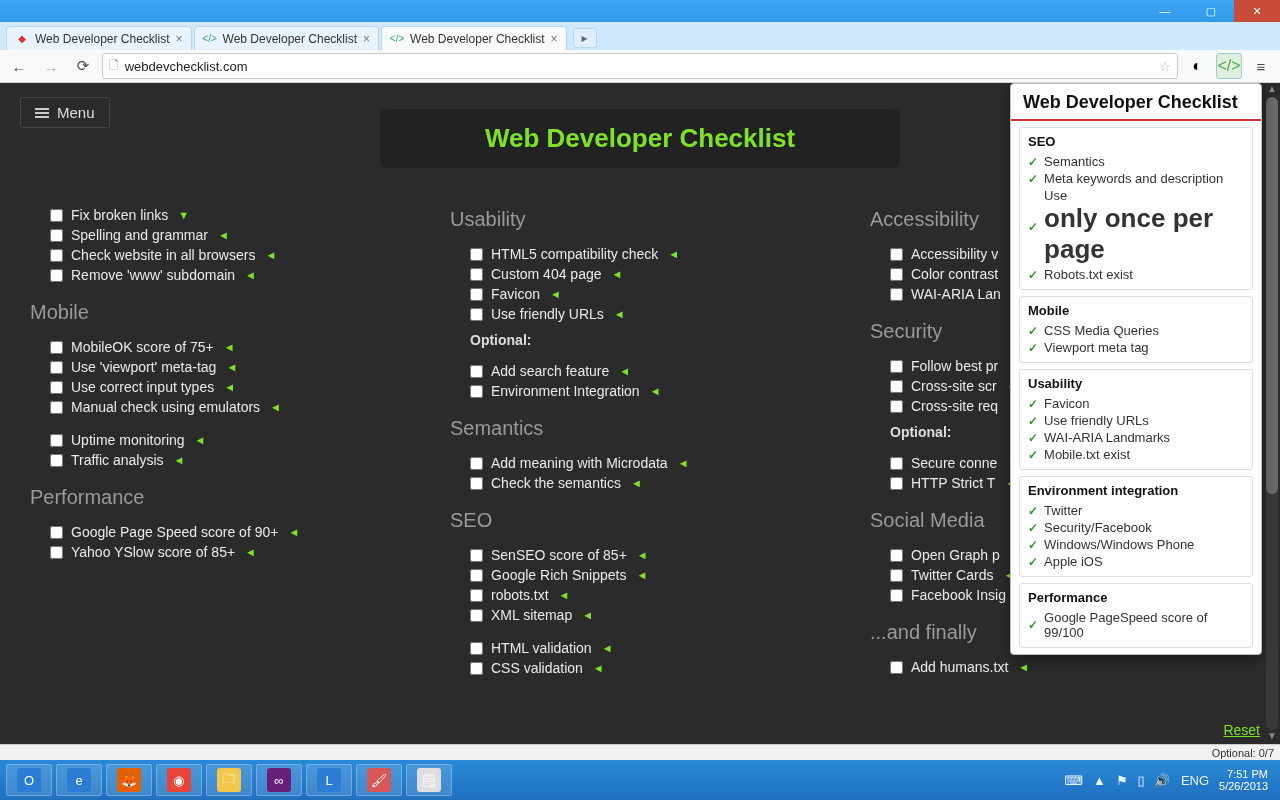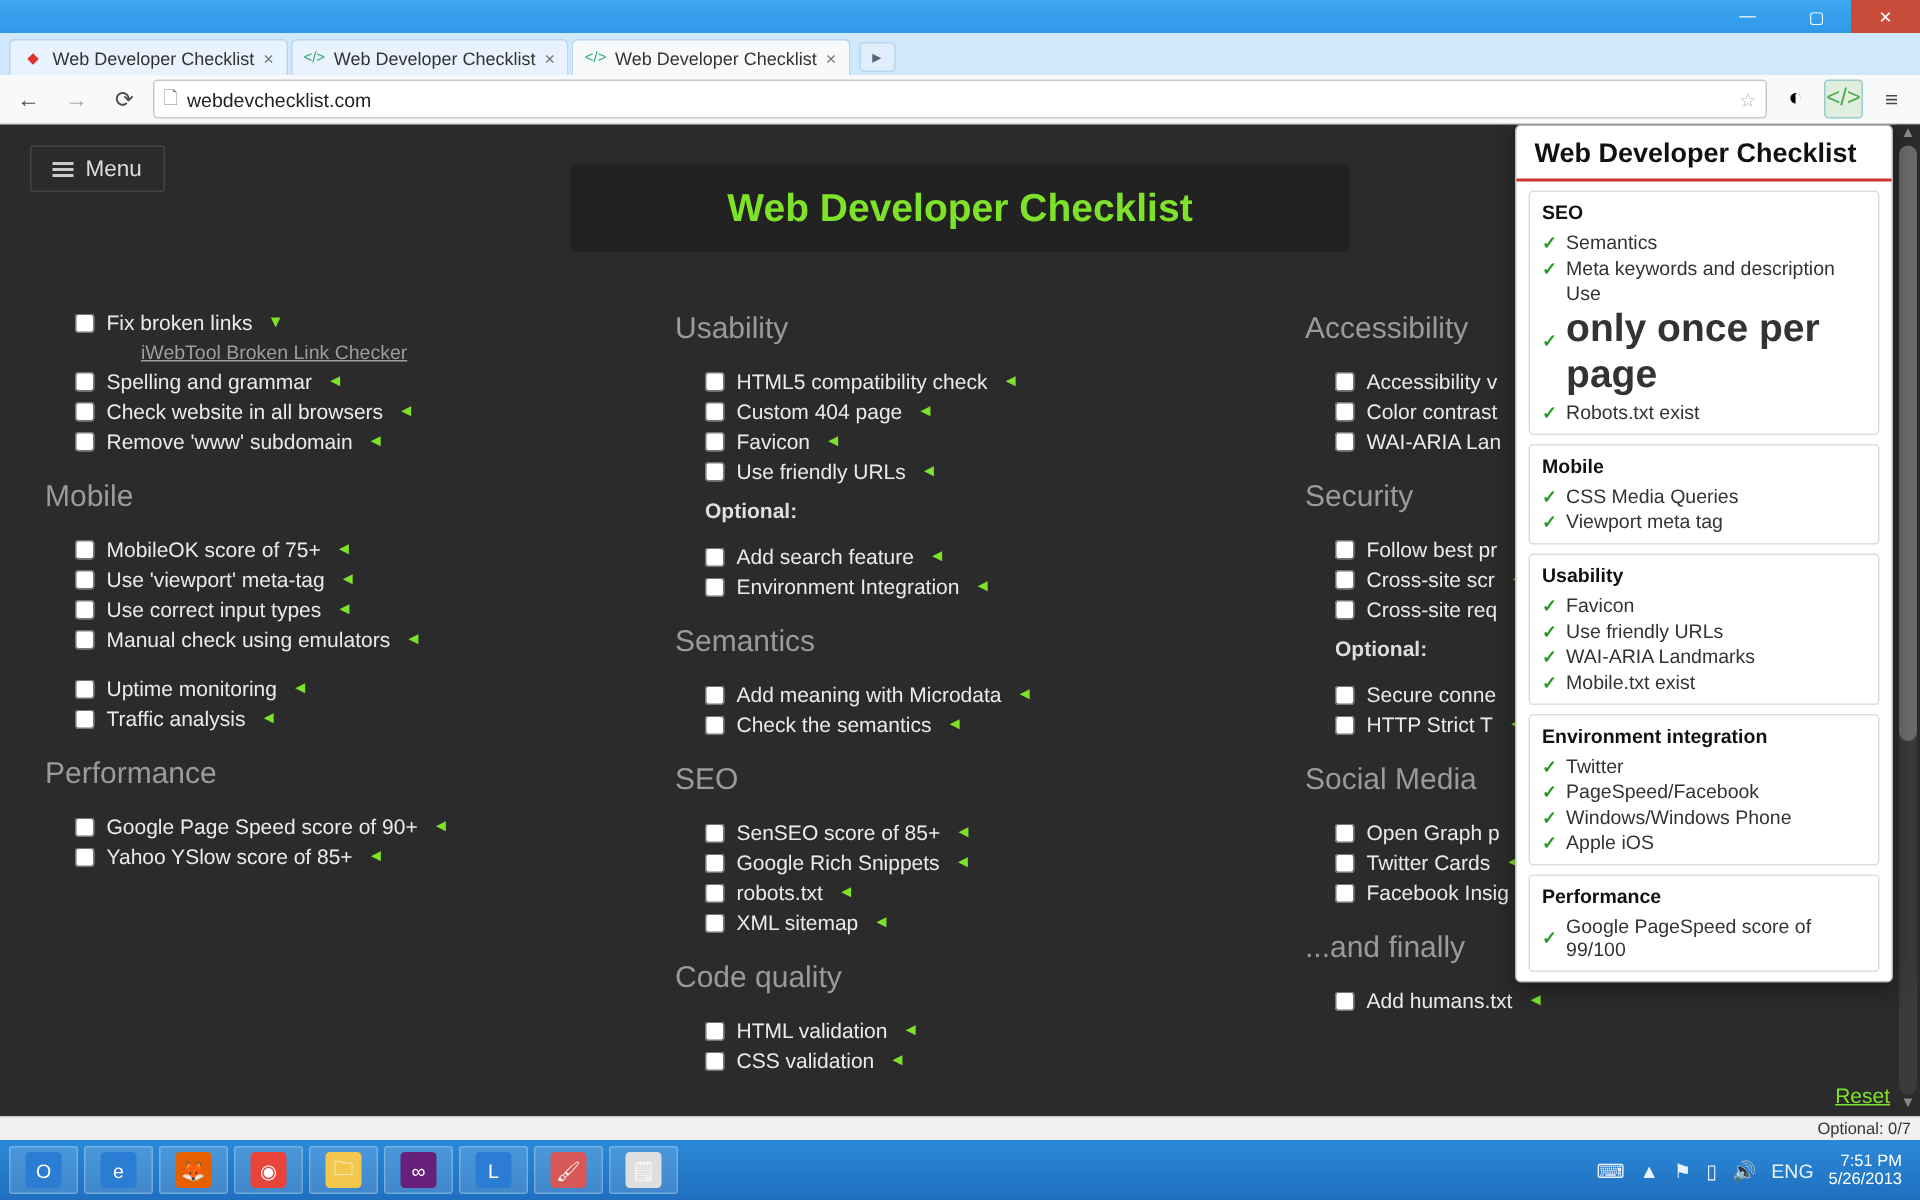--- a/index.html
+++ b/index.html
@@ -135,21 +135,20 @@
     </div>
     <div class="columns" id="columns">
         <div class="col">
           <ul class="items">
             <li>
               <input type="checkbox" style="">
               <span>Fix broken links</span> 
               <span class="arrow">▼</span>
             </li>
             <div class="sub">
-              <a>iWebTool Broken Link Checker</a>
             </div>
             <li>
               <input type="checkbox" style="">
               <span>Spelling and grammar</span> 
               <span class="arrow">◄</span>
             </li>
             <li>
               <input type="checkbox" style="">
               <span>Check website in all browsers</span> 
               <span class="arrow">◄</span>
@@ -275,21 +274,20 @@
               <input type="checkbox" style="">
               <span>robots.txt</span> 
               <span class="arrow">◄</span>
             </li>
             <li>
               <input type="checkbox" style="">
               <span>XML sitemap</span> 
               <span class="arrow">◄</span>
             </li>
           </ul>
-          <h2 class="sect-title">Code quality</h2>
           <ul class="items">
             <li>
               <input type="checkbox" style="">
               <span>HTML validation</span> 
               <span class="arrow">◄</span>
             </li>
             <li>
               <input type="checkbox" style="">
               <span>CSS validation</span> 
               <span class="arrow">◄</span>
@@ -437,21 +435,21 @@
           </div>
         </div>
         <div class="ext-section">
           <h3>Environment integration</h3>
           <div class="row">
             <span class="chk">✓</span>
             <span>Twitter</span>
           </div>
           <div class="row">
             <span class="chk">✓</span>
-            <span>PageSpeed/Facebook</span>
+            <span>Security/Facebook</span>
           </div>
           <div class="row">
             <span class="chk">✓</span>
             <span>Windows/Windows Phone</span>
           </div>
           <div class="row">
             <span class="chk">✓</span>
             <span>Apple iOS</span>
           </div>
         </div>

